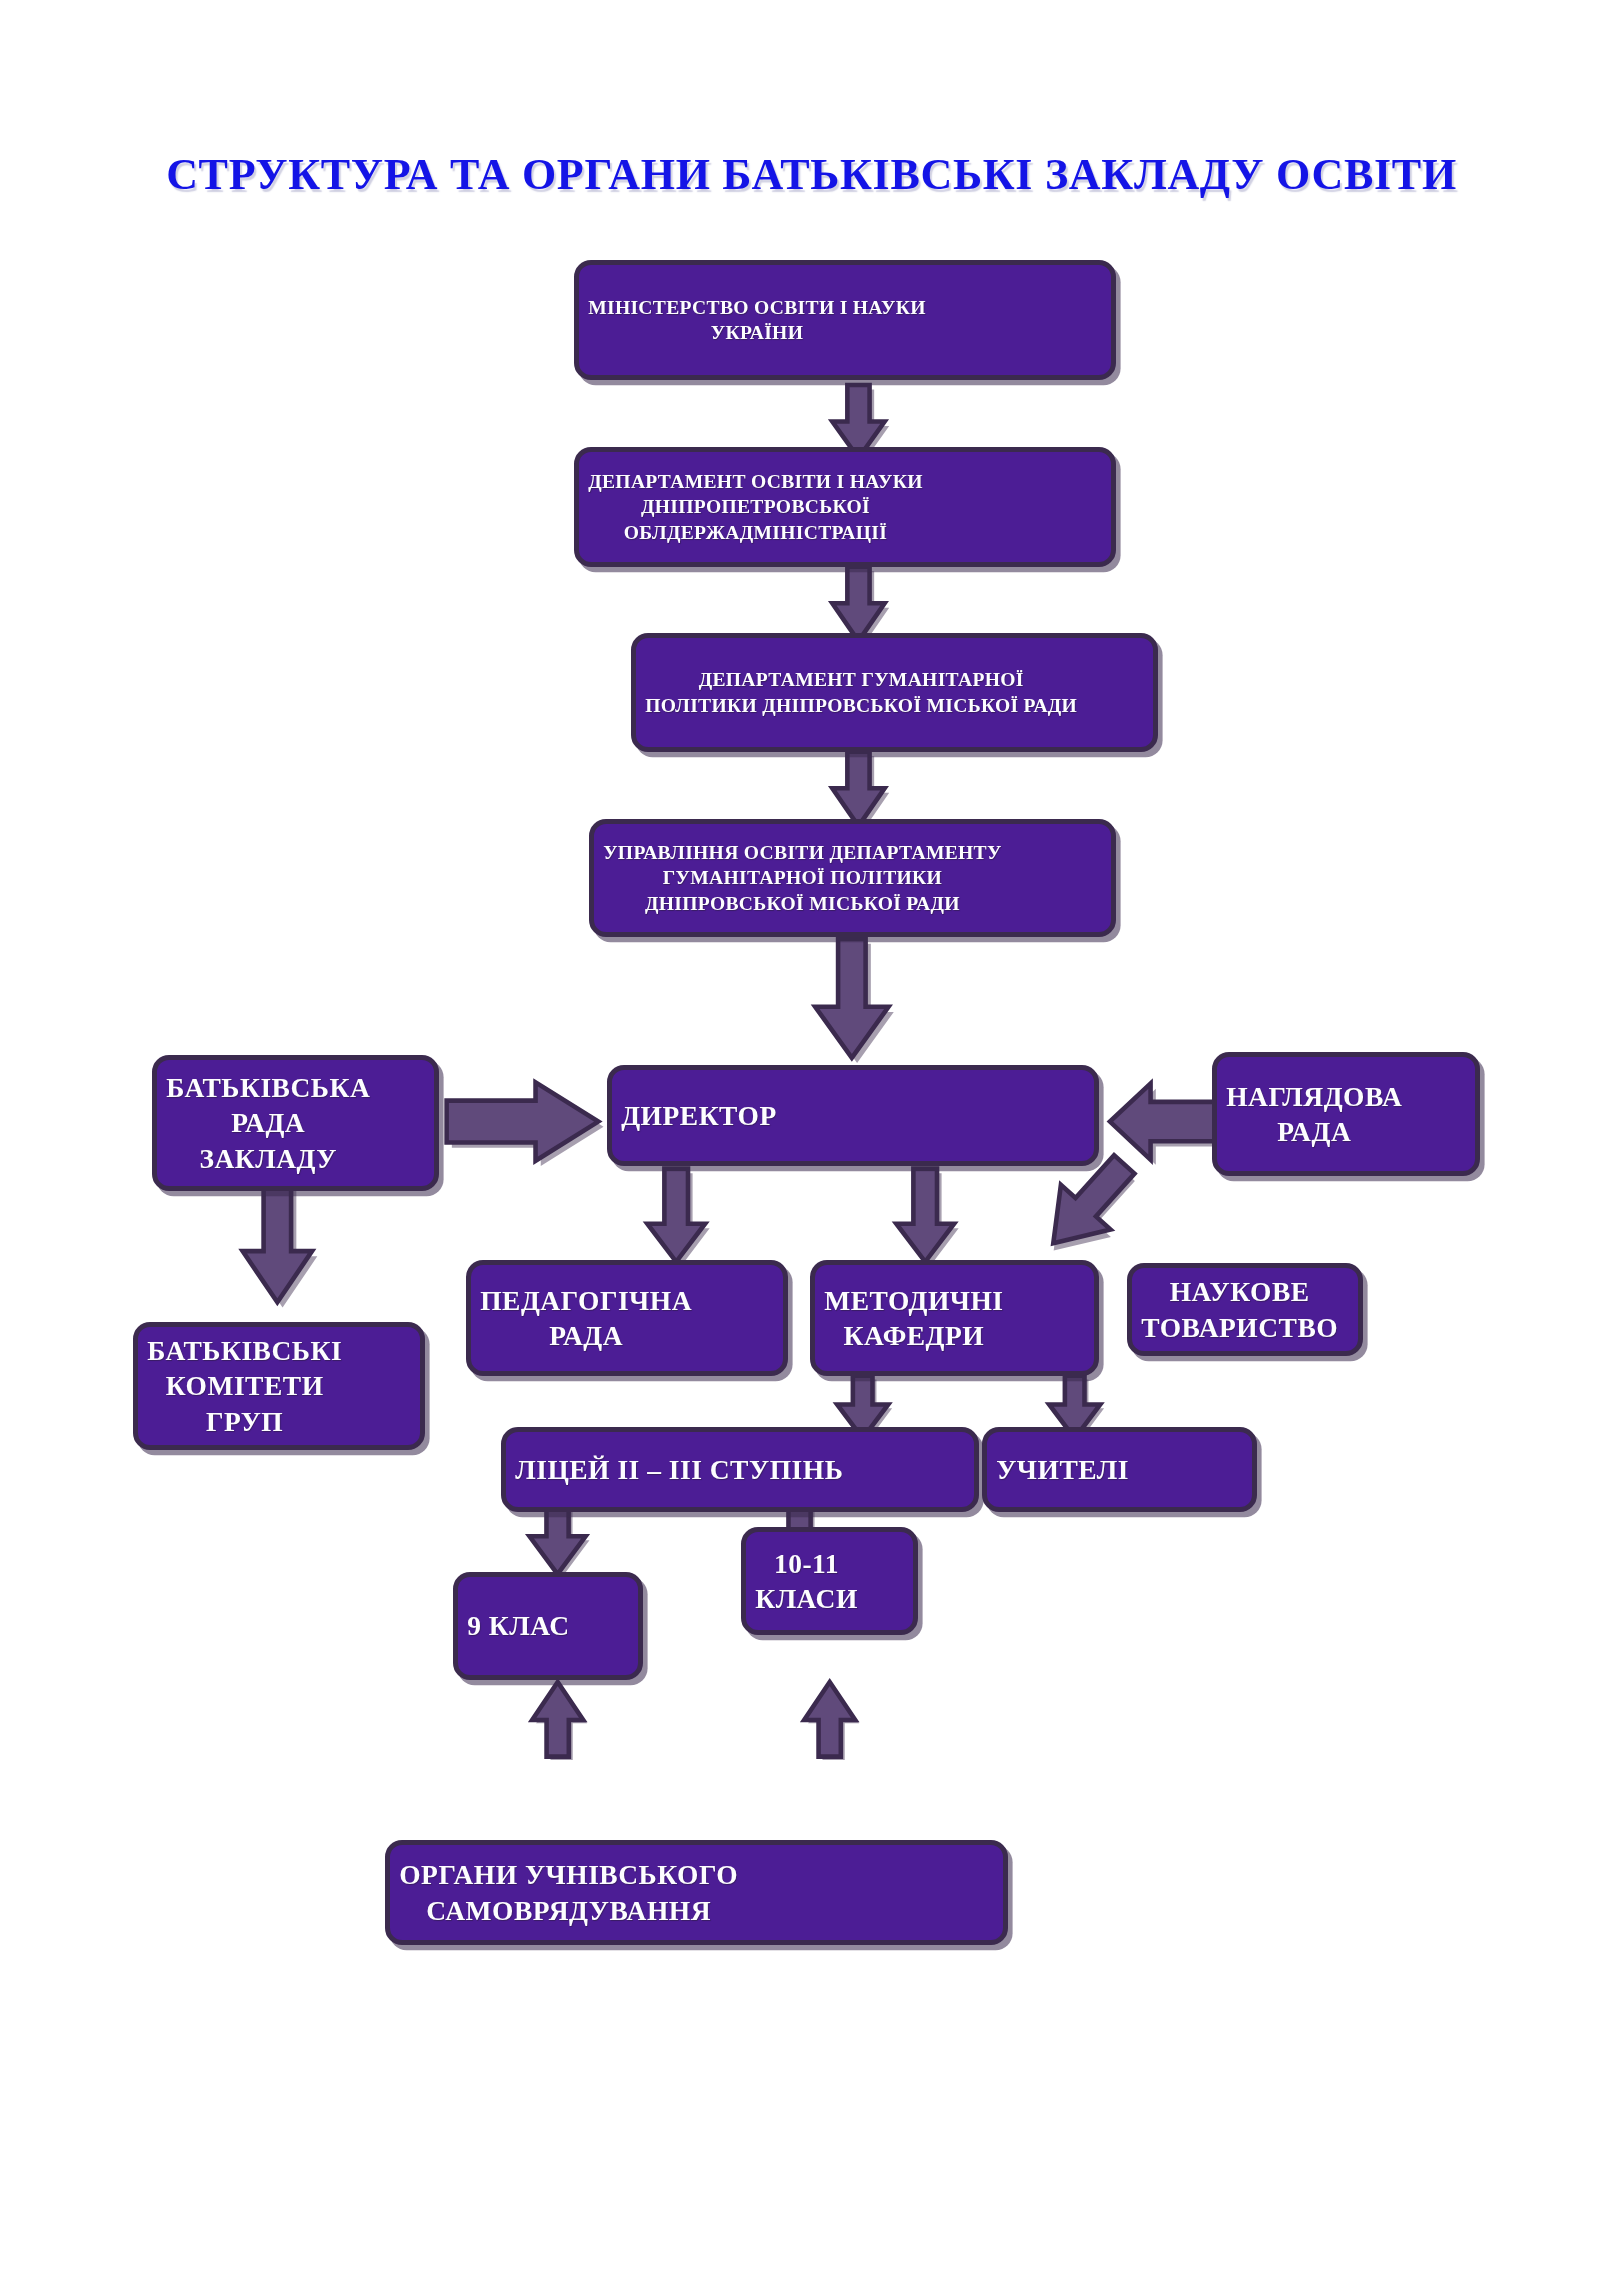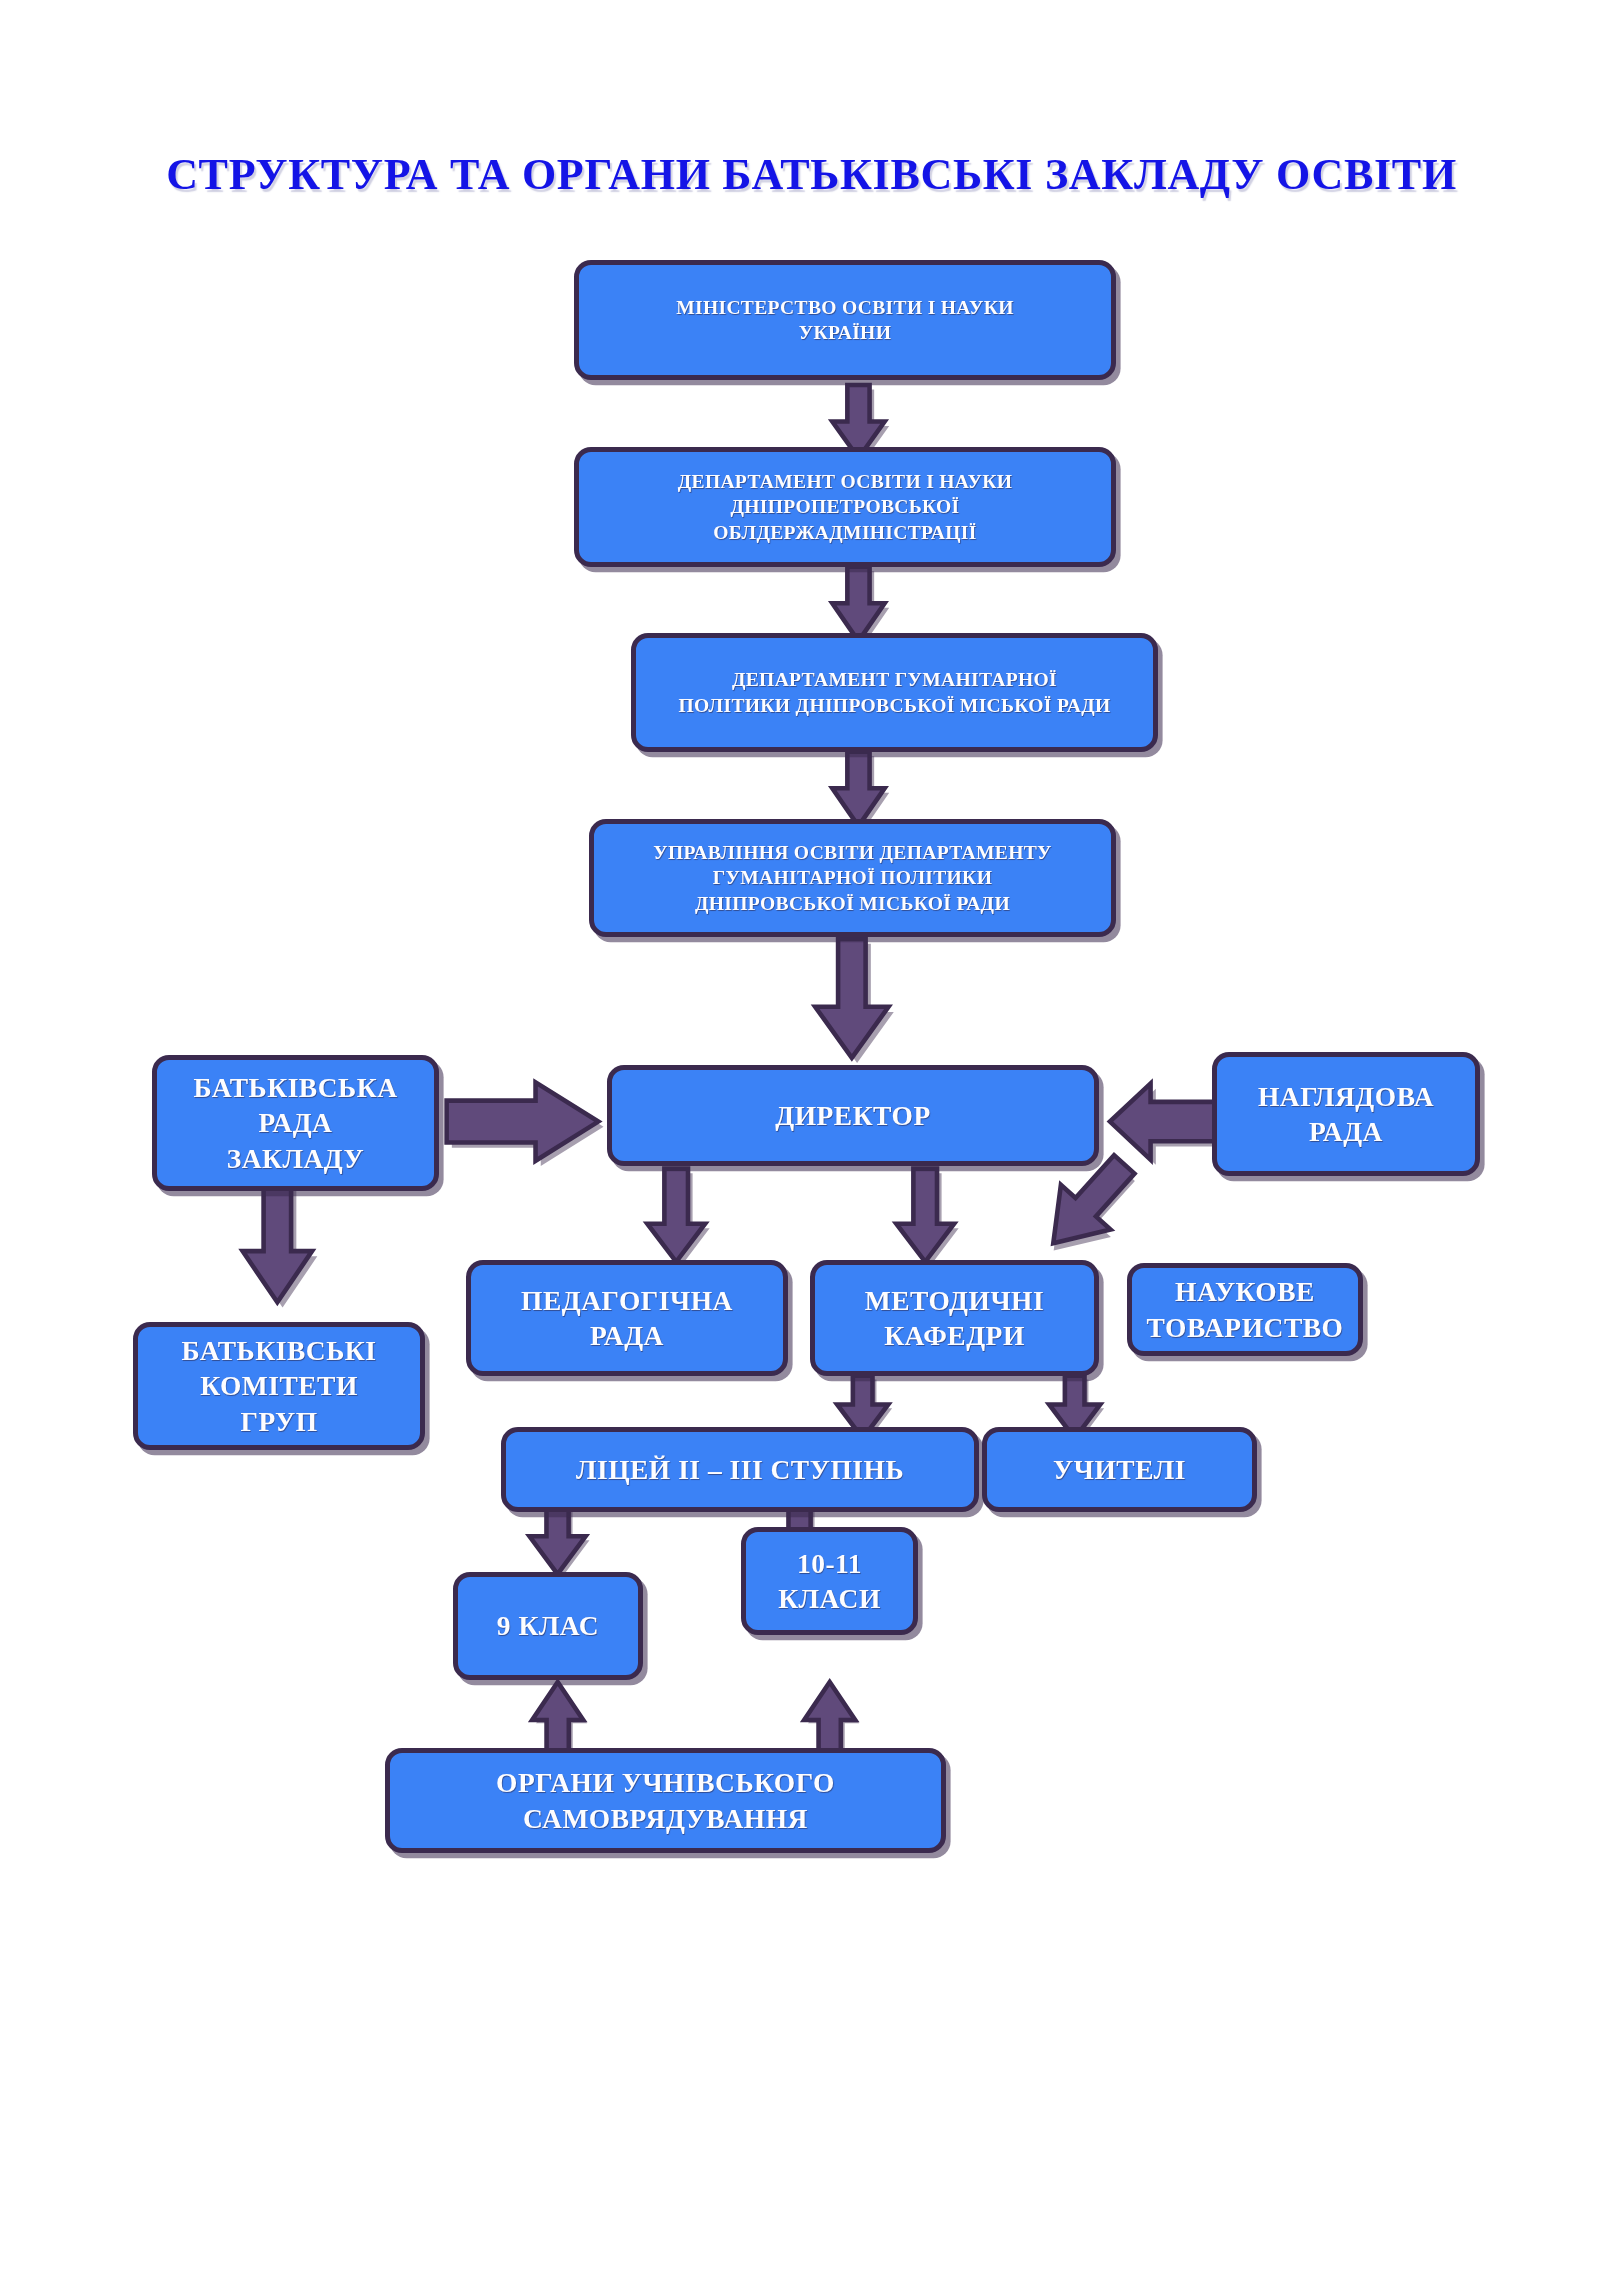--- a/index.html
+++ b/index.html
@@ -36,27 +36,26 @@
     color: #1414e6;
     text-shadow: 2px 2.6px 1.3px rgba(150,150,190,0.45);
     white-space: nowrap;
     user-select: none;
   }
 
   
   .node {
     position: absolute;
     box-sizing: border-box;
-    background: #3b82f6;
+    background: #4c1d95;
     border: 5.9px solid #3B2A4E;
     border-radius: 17px;
     color: #fdfdff;
     display: flex;
     align-items: center;
-    justify-content: center;
     text-align: center;
     font-weight: bold;
     line-height: 1.28;
     padding: 2.6px 9.2px;
     box-shadow: 4.6px 5.2px 0 rgba(59,42,78,0.55);
     z-index: 3;
     text-shadow: 0.7px 0.7px 0.7px rgba(40,28,56,0.5);
   }
   .node .txt {
     display: block;
@@ -283,19 +282,19 @@
 
   <div class="node fs-lg" style="left:453px; top:1572px; width:190px; height:108px;">
     <span class="txt">9 КЛАС</span>
   </div>
 
   <div class="node fs-lg" style="left:741px; top:1527px; width:177px; height:108px;">
     <span class="txt">10-11
 КЛАСИ</span>
   </div>
 
-  <div class="node fs-lg" style="left:385px; top:1748px; width:561px; height:105px;">
+  <div class="node fs-lg" style="left:385px; top:1840px; width:623px; height:105px;">
     <span class="txt">ОРГАНИ УЧНІВСЬКОГО
 САМОВРЯДУВАННЯ</span>
   </div>
 
 </div>
 
 
 </body></html>

